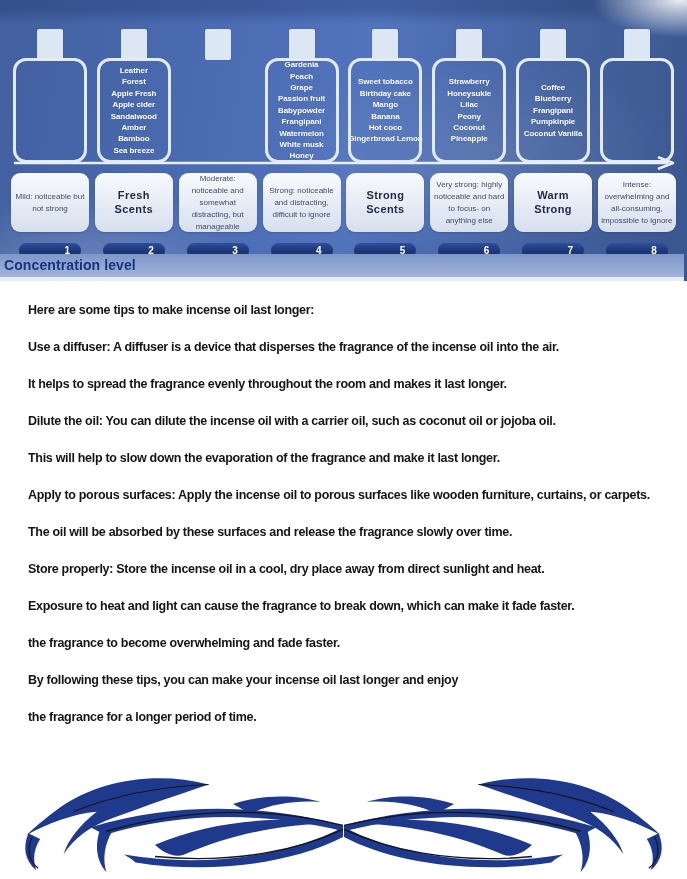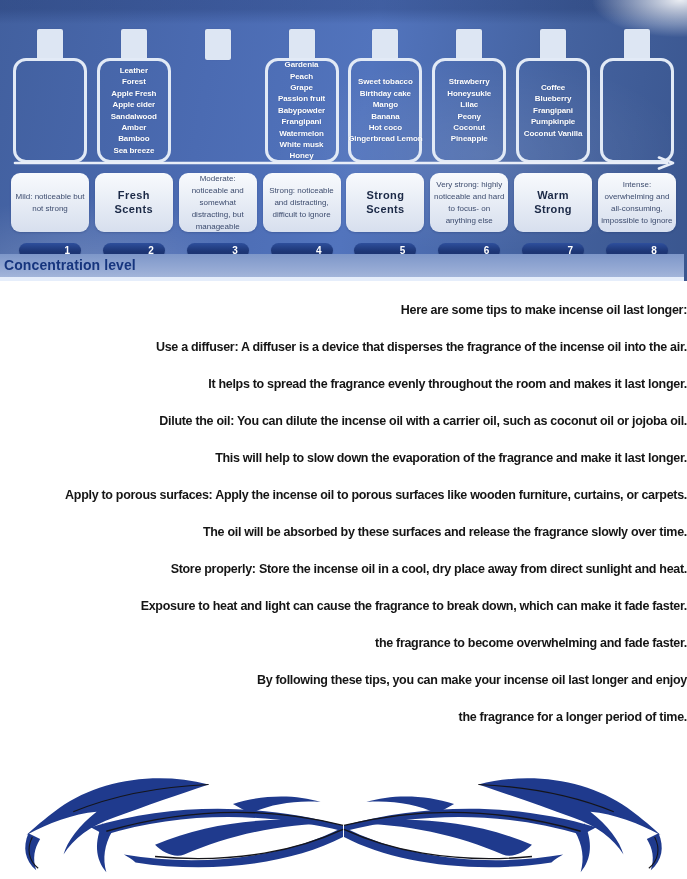--- a/index.html
+++ b/index.html
@@ -49,21 +49,21 @@
   }
 
   .axis-band{
     position:absolute;left:0;right:3px;bottom:0;height:23px;
     background:linear-gradient(180deg,#7e97c9 0%,#93a8d3 60%,#a3b5da 100%);
     border-bottom:4px solid #e6eefb;box-sizing:content-box;
   }
   .axis-label{font-size:14px;font-weight:bold;color:#16357e;padding:3px 0 0 4px;letter-spacing:0.1px;}
 
   
-  .tips{padding:21px 0 0 28px;text-align:right;}
+  .tips{padding:21px 0 0 28px;}
   .tip-line{
     margin:0 0 20px;font-size:12.5px;line-height:17px;font-weight:bold;
     color:#151515;letter-spacing:-0.3px;white-space:nowrap;
   }
 
   
   .flourish{position:absolute;left:0;bottom:2px;width:687px;height:112px;}
   .flourish svg{display:block;}
 </style>
 </head>

